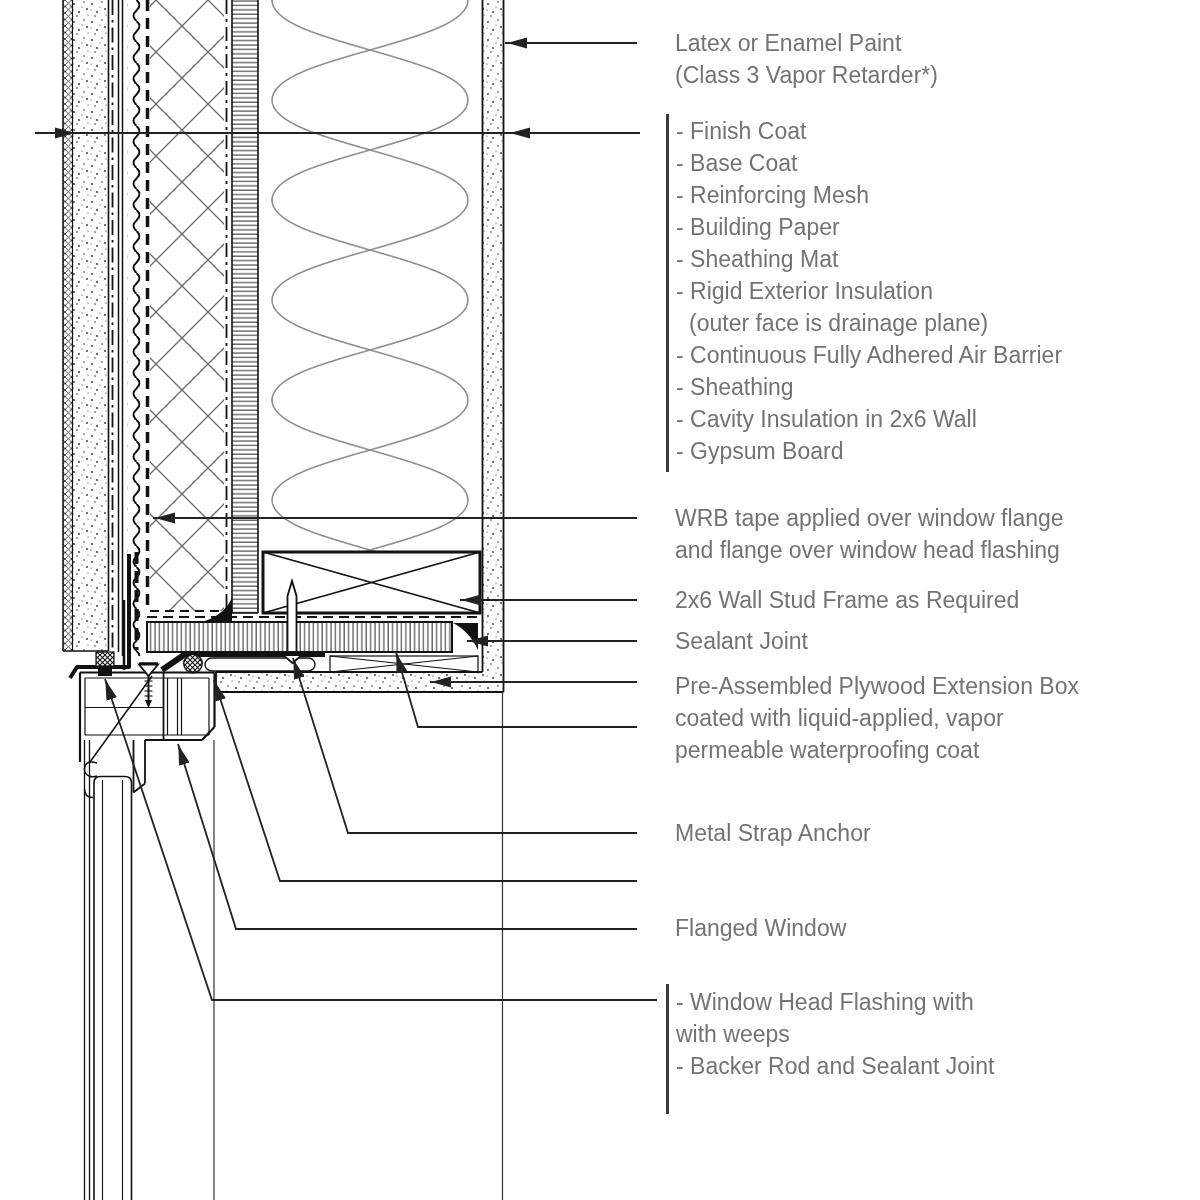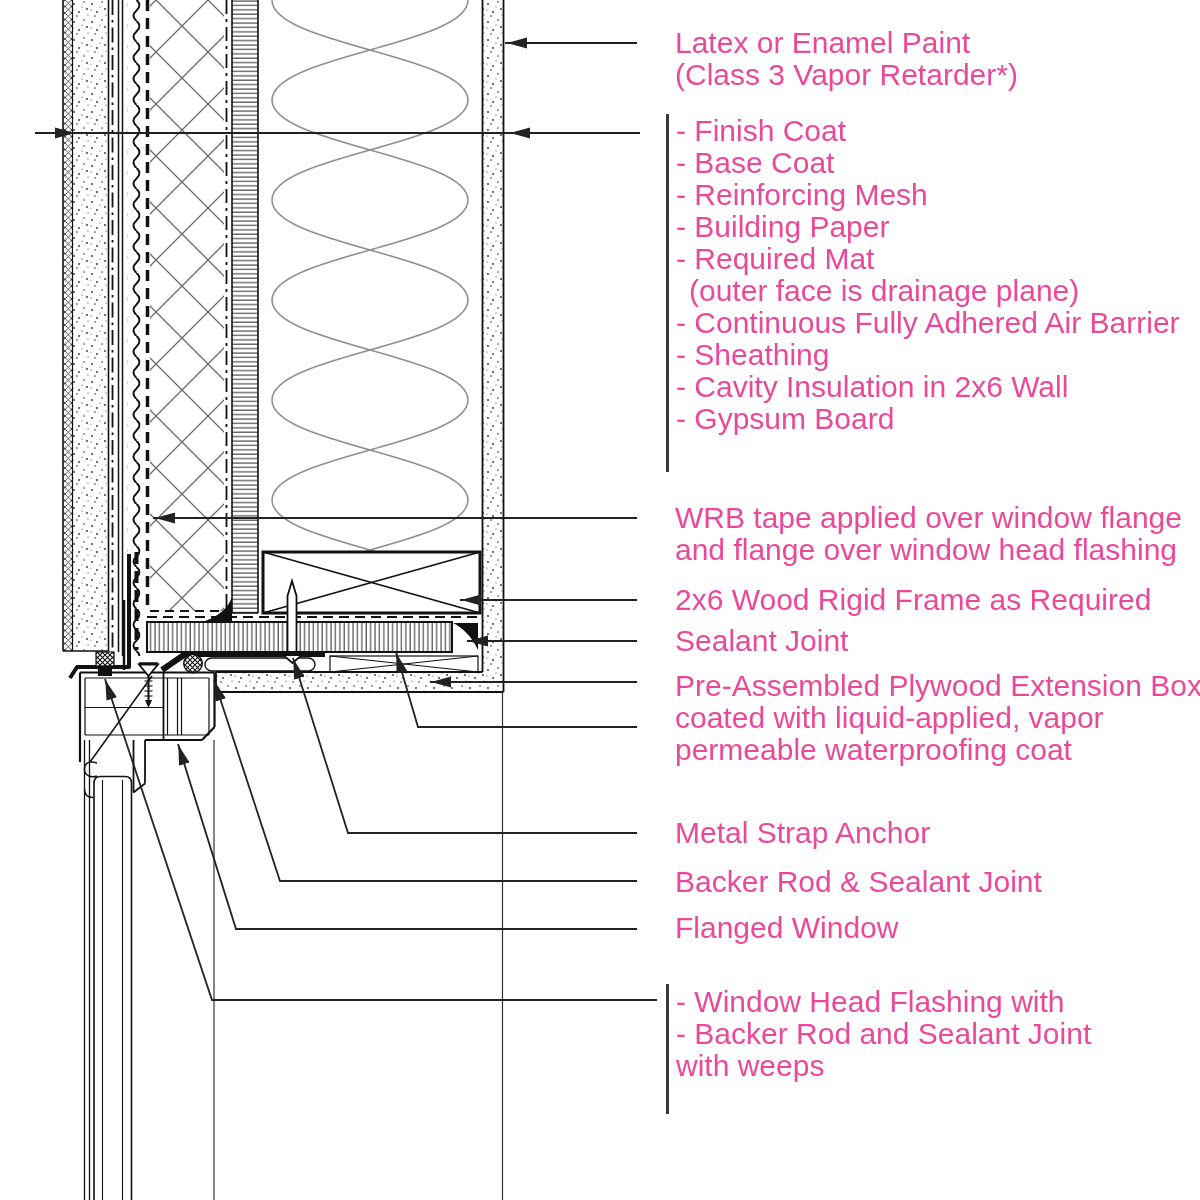--- a/index.html
+++ b/index.html
@@ -1,19 +1,19 @@
 <!DOCTYPE html>
 <html><head>
 <meta charset="utf-8">
 <style>
   html,body{margin:0;padding:0;background:#ffffff;}
   #stage{position:relative;width:1200px;height:1200px;background:#fff;overflow:hidden;
          font-family:"Liberation Sans",sans-serif;}
   #drawing{position:absolute;left:0;top:0;}
-  .lbl{position:absolute;left:675px;font-size:30px;line-height:32px;color:#ec4899;white-space:nowrap;}
+  .lbl{position:absolute;left:675px;font-size:23px;line-height:32px;color:#737373;white-space:nowrap;}
   .lbl.grouped{left:676px;}
   .lbl .indent{padding-left:13px;}
   .groupbar{position:absolute;left:666px;width:2.5px;background:#3a3a3a;}
 </style>
 </head>
 <body>
 
 <div id="stage">
 
 <svg id="drawing" width="1200" height="1200" viewBox="0 0 1200 1200">
@@ -232,60 +232,58 @@
   <div>Latex or Enamel Paint</div>
   <div>(Class 3 Vapor Retarder*)</div>
 </div>
 
 <div class="groupbar" style="top:114px;height:358px"></div>
 <div class="lbl grouped" style="top:115px">
   <div>- Finish Coat</div>
   <div>- Base Coat</div>
   <div>- Reinforcing Mesh</div>
   <div>- Building Paper</div>
-  <div>- Required Mat</div>
+  <div>- Sheathing Mat</div>
+  <div>- Rigid Exterior Insulation</div>
   <div class="indent">(outer face is drainage plane)</div>
   <div>- Continuous Fully Adhered Air Barrier</div>
   <div>- Sheathing</div>
   <div>- Cavity Insulation in 2x6 Wall</div>
   <div>- Gypsum Board</div>
 </div>
 
 <div class="lbl" style="top:502px">
   <div>WRB tape applied over window flange</div>
   <div>and flange over window head flashing</div>
 </div>
 
 <div class="lbl" style="top:584px">
-  <div>2x6 Wood Rigid Frame as Required</div>
+  <div>2x6 Wall Stud Frame as Required</div>
 </div>
 
 <div class="lbl" style="top:625px">
   <div>Sealant Joint</div>
 </div>
 
 
 <div class="lbl" style="top:670px">
   <div>Pre-Assembled Plywood Extension Box</div>
   <div>coated with liquid-applied, vapor</div>
   <div>permeable waterproofing coat</div>
 </div>
 
 <div class="lbl" style="top:817px">
   <div>Metal Strap Anchor</div>
 </div>
 
-<div class="lbl" style="top:866px">
-  <div>Backer Rod &amp; Sealant Joint</div>
-</div>
 
 <div class="lbl" style="top:912px">
   <div>Flanged Window</div>
 </div>
 
 <div class="groupbar" style="top:984px;height:130px"></div>
 <div class="lbl grouped" style="top:986px">
   <div>- Window Head Flashing with</div>
+  <div>with weeps</div>
   <div>- Backer Rod and Sealant Joint</div>
-  <div>with weeps</div>
 </div>
 
 </div>
 
 </body></html>

